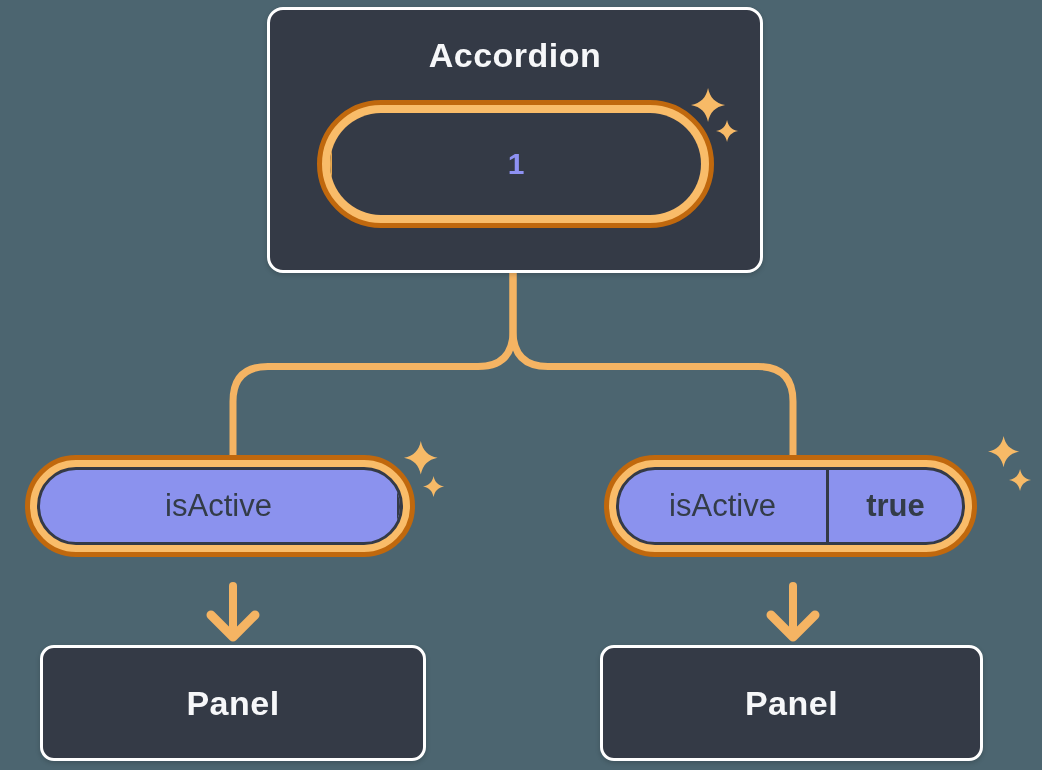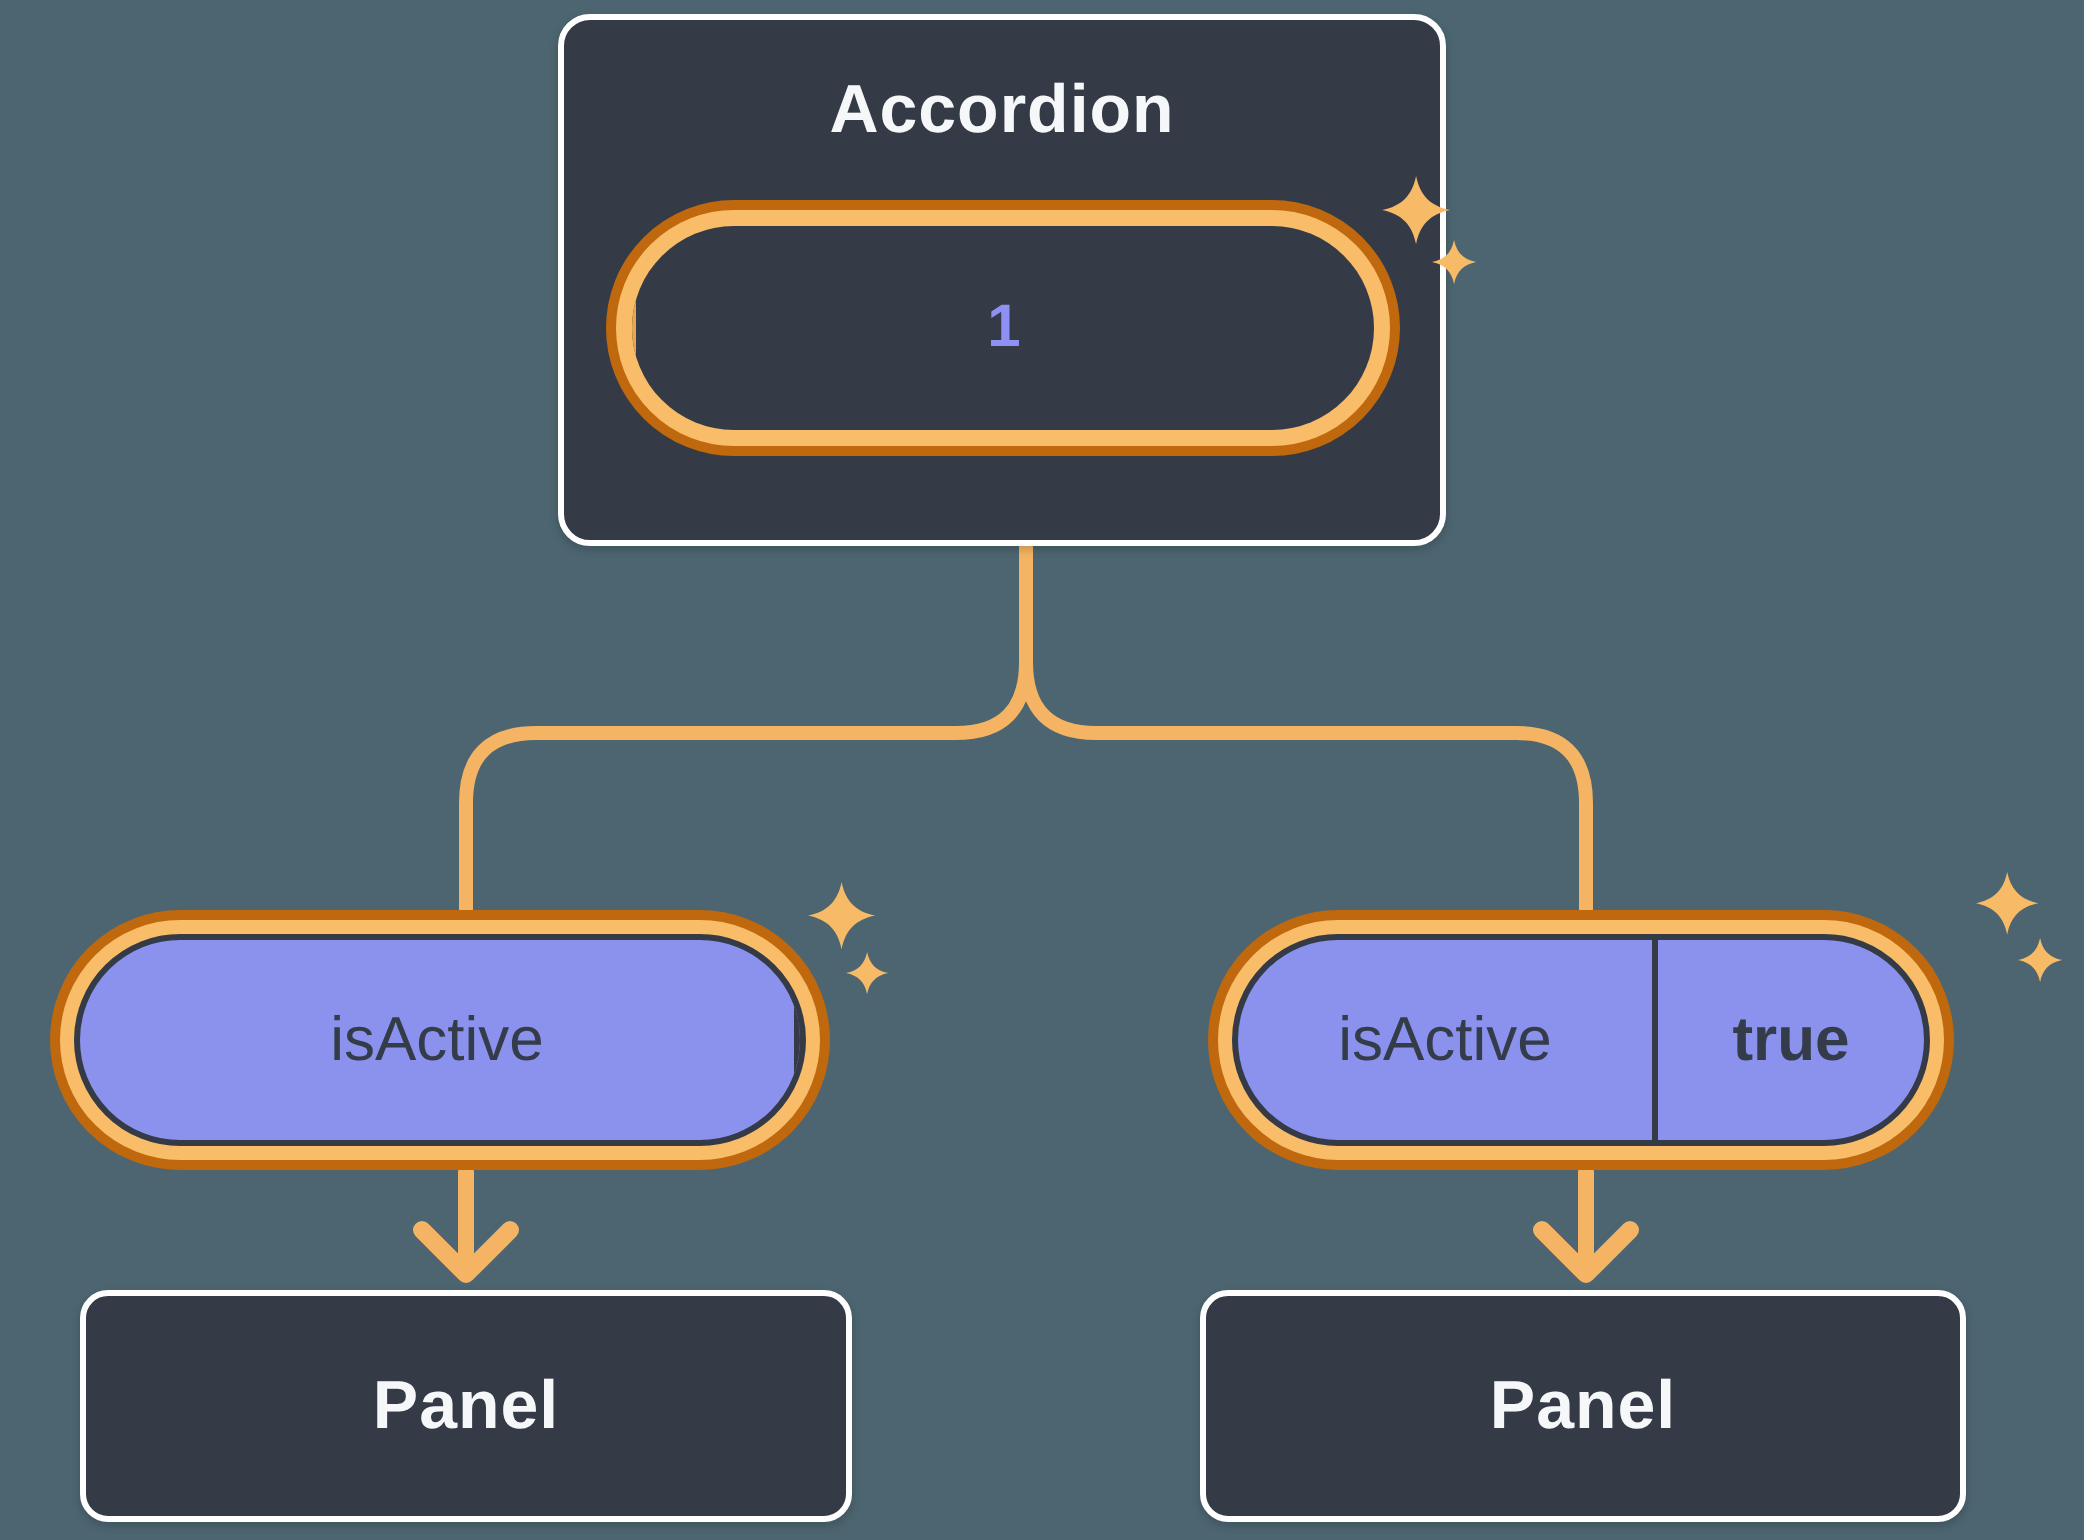--- a/index.html
+++ b/index.html
@@ -14,39 +14,39 @@
   .stage { position: relative; width: 1042px; height: 770px; background: var(--bg); }
 
   svg.overlay { position: absolute; left: 0; top: 0; width: 1042px; height: 770px; pointer-events: none; }
   .connector { fill: none; stroke: var(--connector); stroke-width: 7; stroke-linecap: round; stroke-linejoin: round; }
   .arrow-line { fill: none; stroke: var(--connector); stroke-width: 8; stroke-linecap: round; }
   .arrow-head { fill: none; stroke: var(--connector); stroke-width: 9; stroke-linecap: round; stroke-linejoin: round; }
   .sparkle { fill: var(--sparkle); }
 
   .card { position: absolute; background: var(--card-bg); border: 3px solid var(--card-border);
           box-shadow: 0 2px 5px rgba(0,0,0,0.18); }
-  .accordion-card { left: 267px; top: 7px; width: 444px; height: 266px; border-radius: 16px;
-                    display: flex; flex-direction: column; align-items: center; margin-left: 12px; }
+  .accordion-card { left: 267px; top: 7px; width: 496px; height: 266px; border-radius: 16px;
+                    display: flex; flex-direction: column; align-items: center; }
   .card-title { margin-top: 24px; font-size: 34px; line-height: 42px; font-weight: 600;
                 color: var(--light-text); letter-spacing: 0.5px; }
 
   .ring { border: 5px solid var(--ring-outer); background: var(--ring-fill);
           border-radius: 999px; padding: 7px; }
   .ring-top { margin-top: 24px; width: 397px; height: 128px; padding: 8px; }
   .pill { width: 100%; height: 100%; border-radius: 999px; display: flex; align-items: stretch; overflow: hidden; }
   .pill-dark { background: var(--card-bg); }
   .pill-purple { background: var(--purple-fill); border: 3px solid var(--card-bg); }
   .cell { display: flex; align-items: center; justify-content: center; font-size: 30px; }
   .pill-dark .cell { color: var(--purple-text); }
   .pill-dark .cell-name { width: 278px; }
   .pill-dark .cell-value { flex: 1; font-weight: 700; }
   .divider-amber { width: 2px; background: var(--divider-amber); }
   .divider-dark { width: 3px; background: var(--card-bg); }
 
-  .child-ring { position: absolute; height: 130px; text-align: right; }
+  .child-ring { position: absolute; height: 102px; text-align: right; }
   .child-ring .cell { color: var(--dark-text); font-size: 31px; }
   .child-ring .cell-name { flex: 1; }
   .child-ring .cell-value { font-weight: 700; }
   .ring-left { left: 25px; top: 455px; width: 390px; }
   .ring-left .cell-value { width: 157px; }
   .ring-right { left: 604px; top: 455px; width: 373px; }
   .ring-right .cell-value { width: 133px; }
 
   .panel-card { width: 386px; height: 116px; top: 645px; border-radius: 14px;
                 display: flex; align-items: center; justify-content: center;

